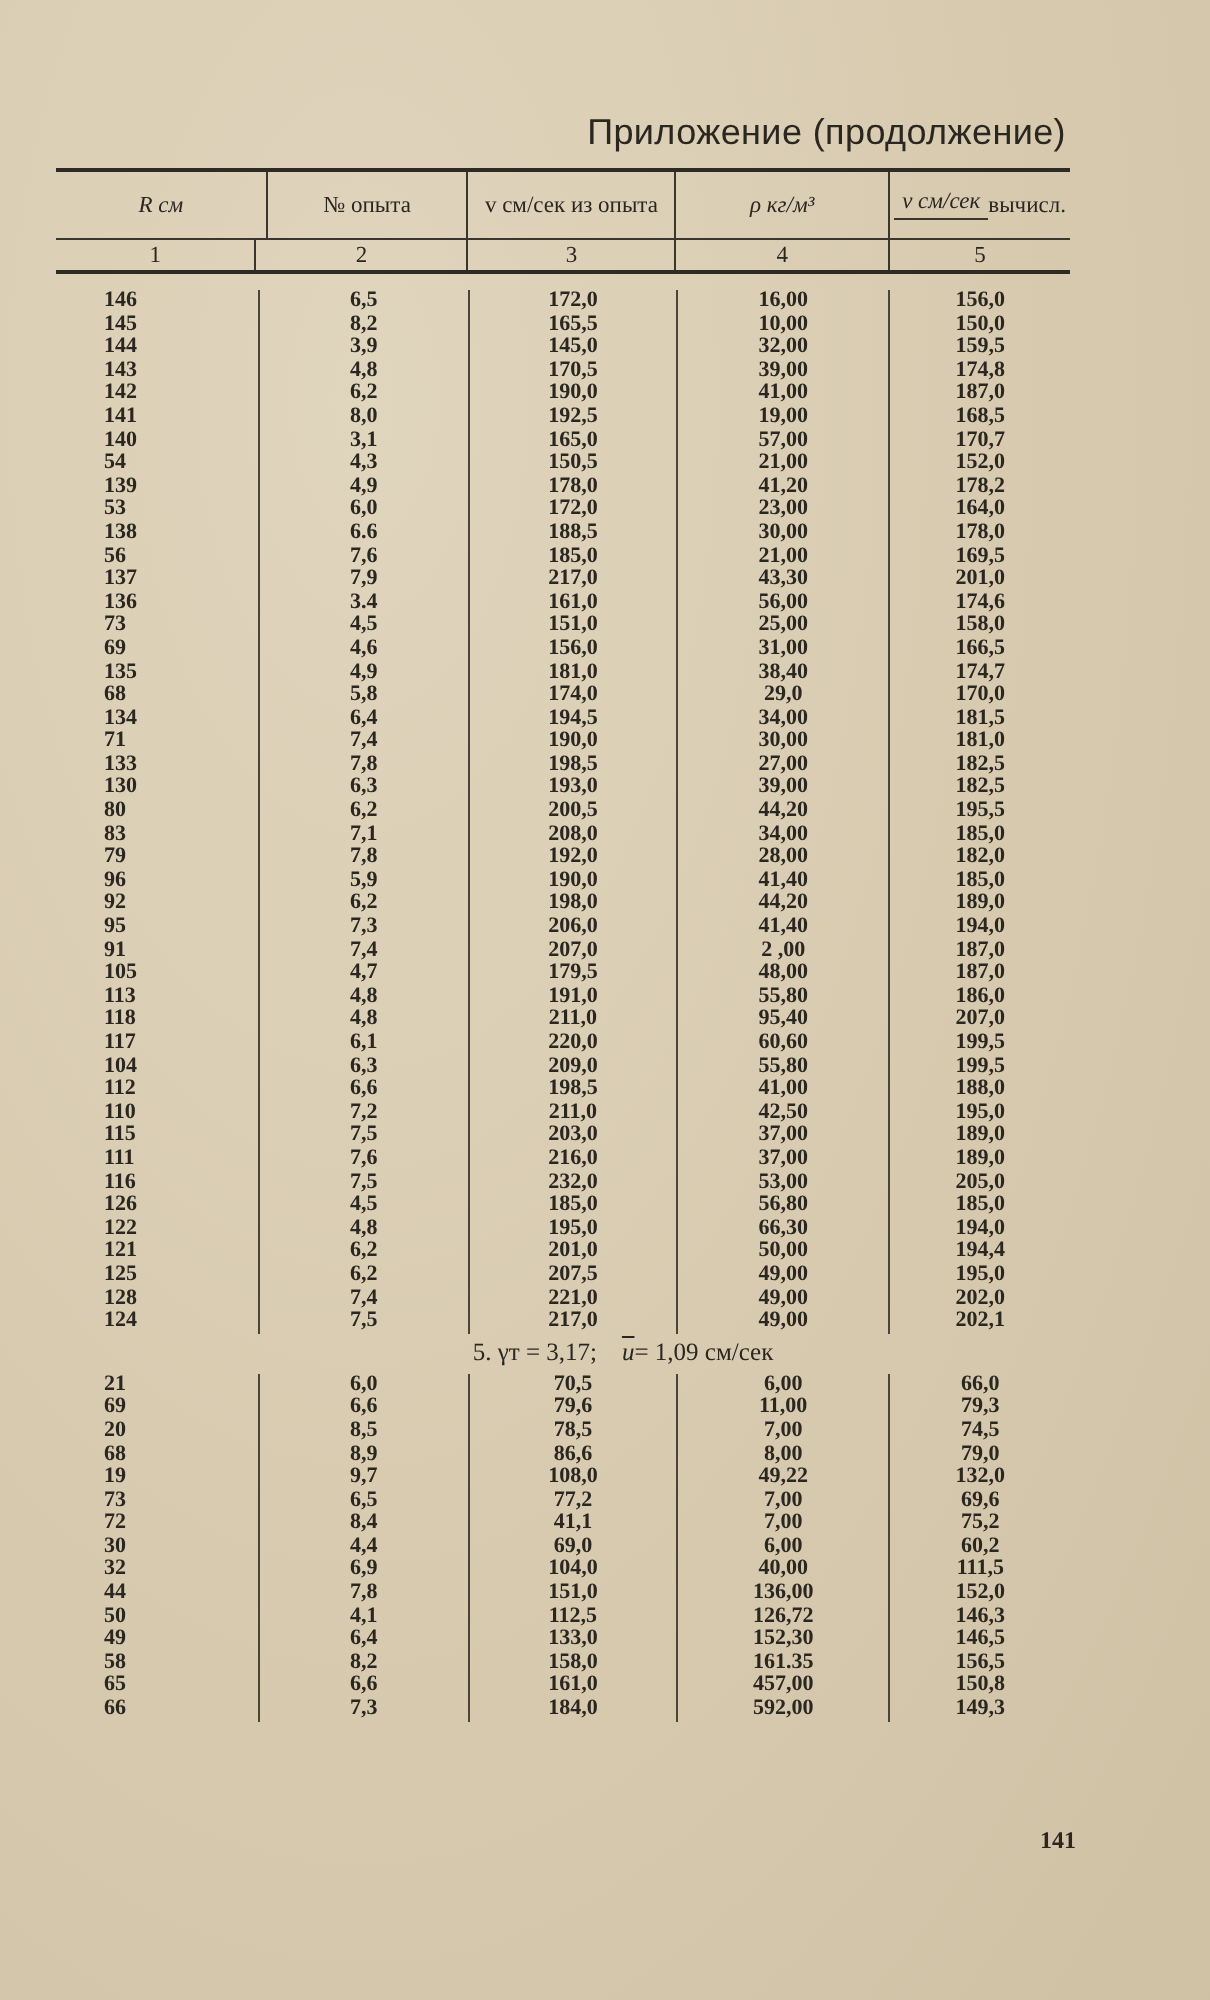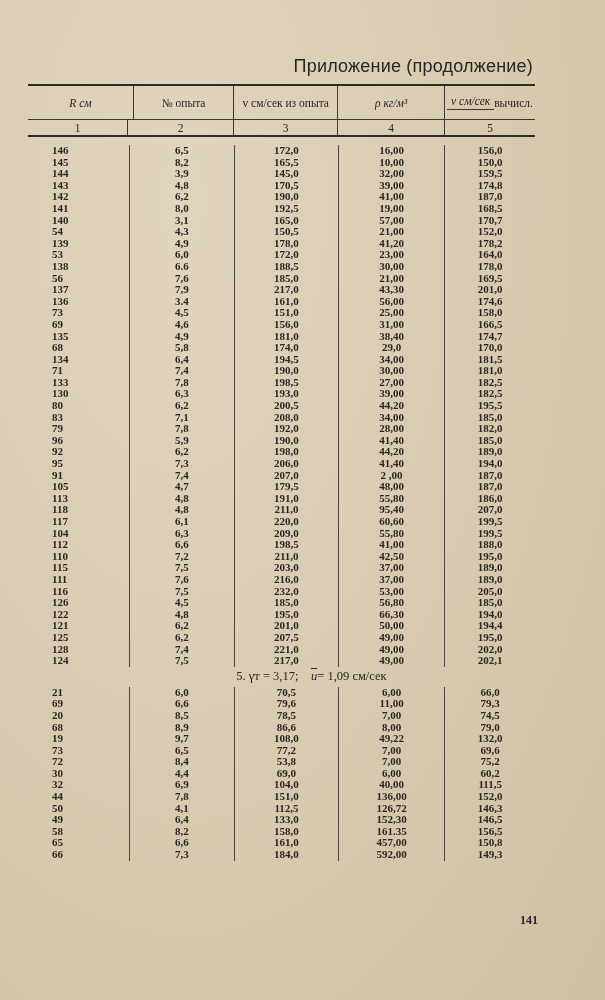--- a/index.html
+++ b/index.html
@@ -454,21 +454,21 @@
       <div class="data-row">
         <div class="data-cell c1">73</div>
         <div class="data-cell c2">6,5</div>
         <div class="data-cell c3">77,2</div>
         <div class="data-cell c4">7,00</div>
         <div class="data-cell c5">69,6</div>
       </div>
       <div class="data-row">
         <div class="data-cell c1">72</div>
         <div class="data-cell c2">8,4</div>
-        <div class="data-cell c3">53,8</div>
+        <div class="data-cell c3">41,1</div>
         <div class="data-cell c4">7,00</div>
         <div class="data-cell c5">75,2</div>
       </div>
       <div class="data-row">
         <div class="data-cell c1">30</div>
         <div class="data-cell c2">4,4</div>
         <div class="data-cell c3">69,0</div>
         <div class="data-cell c4">6,00</div>
         <div class="data-cell c5">60,2</div>
       </div>

